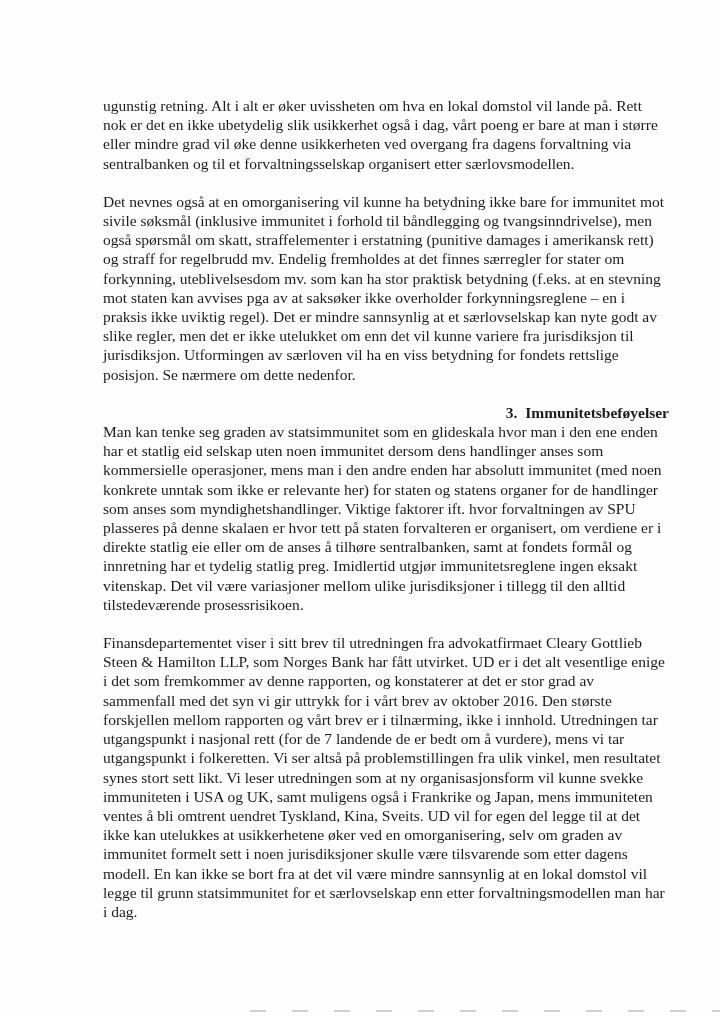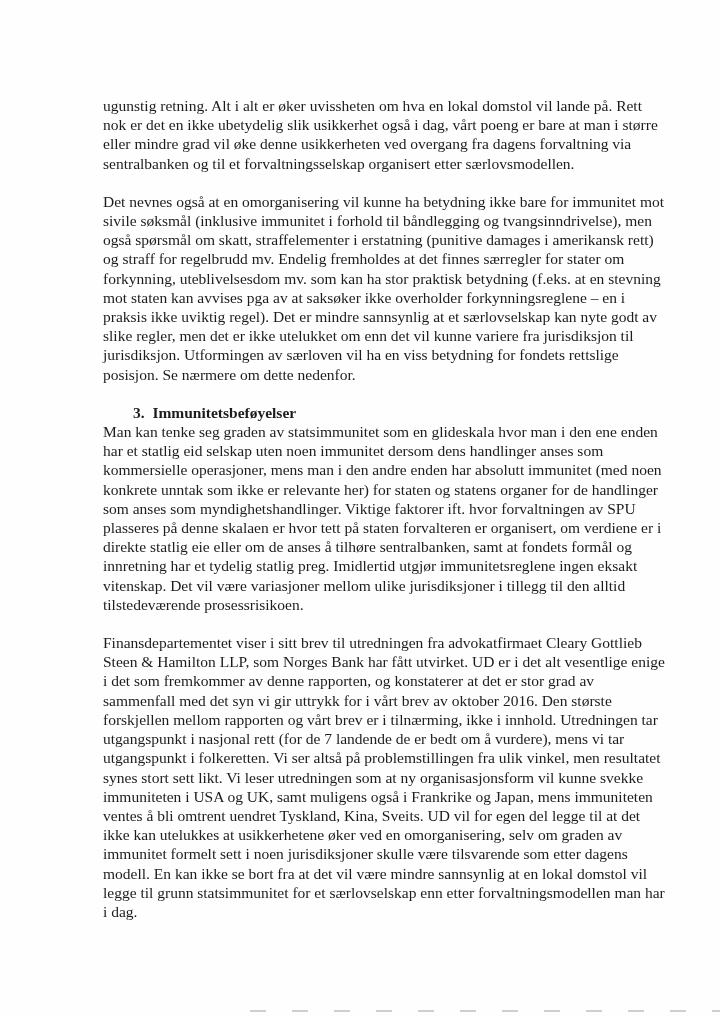--- a/index.html
+++ b/index.html
@@ -29,20 +29,21 @@
     margin: 0 0 19px 0;
     white-space: pre-line;
   }
   .section-heading {
     margin: 0;
     padding-left: 30px;
     font-size: 15.5px;
     line-height: 19.2px;
     font-weight: bold;
     white-space: pre;
+    text-align: right;
   }
   .page-footer {
     position: absolute;
     top: 1027px;
     right: 69px;
     font-size: 13px;
     line-height: 14px;
     color: #2a2a2a;
   }
   .scan-artifact-line {

